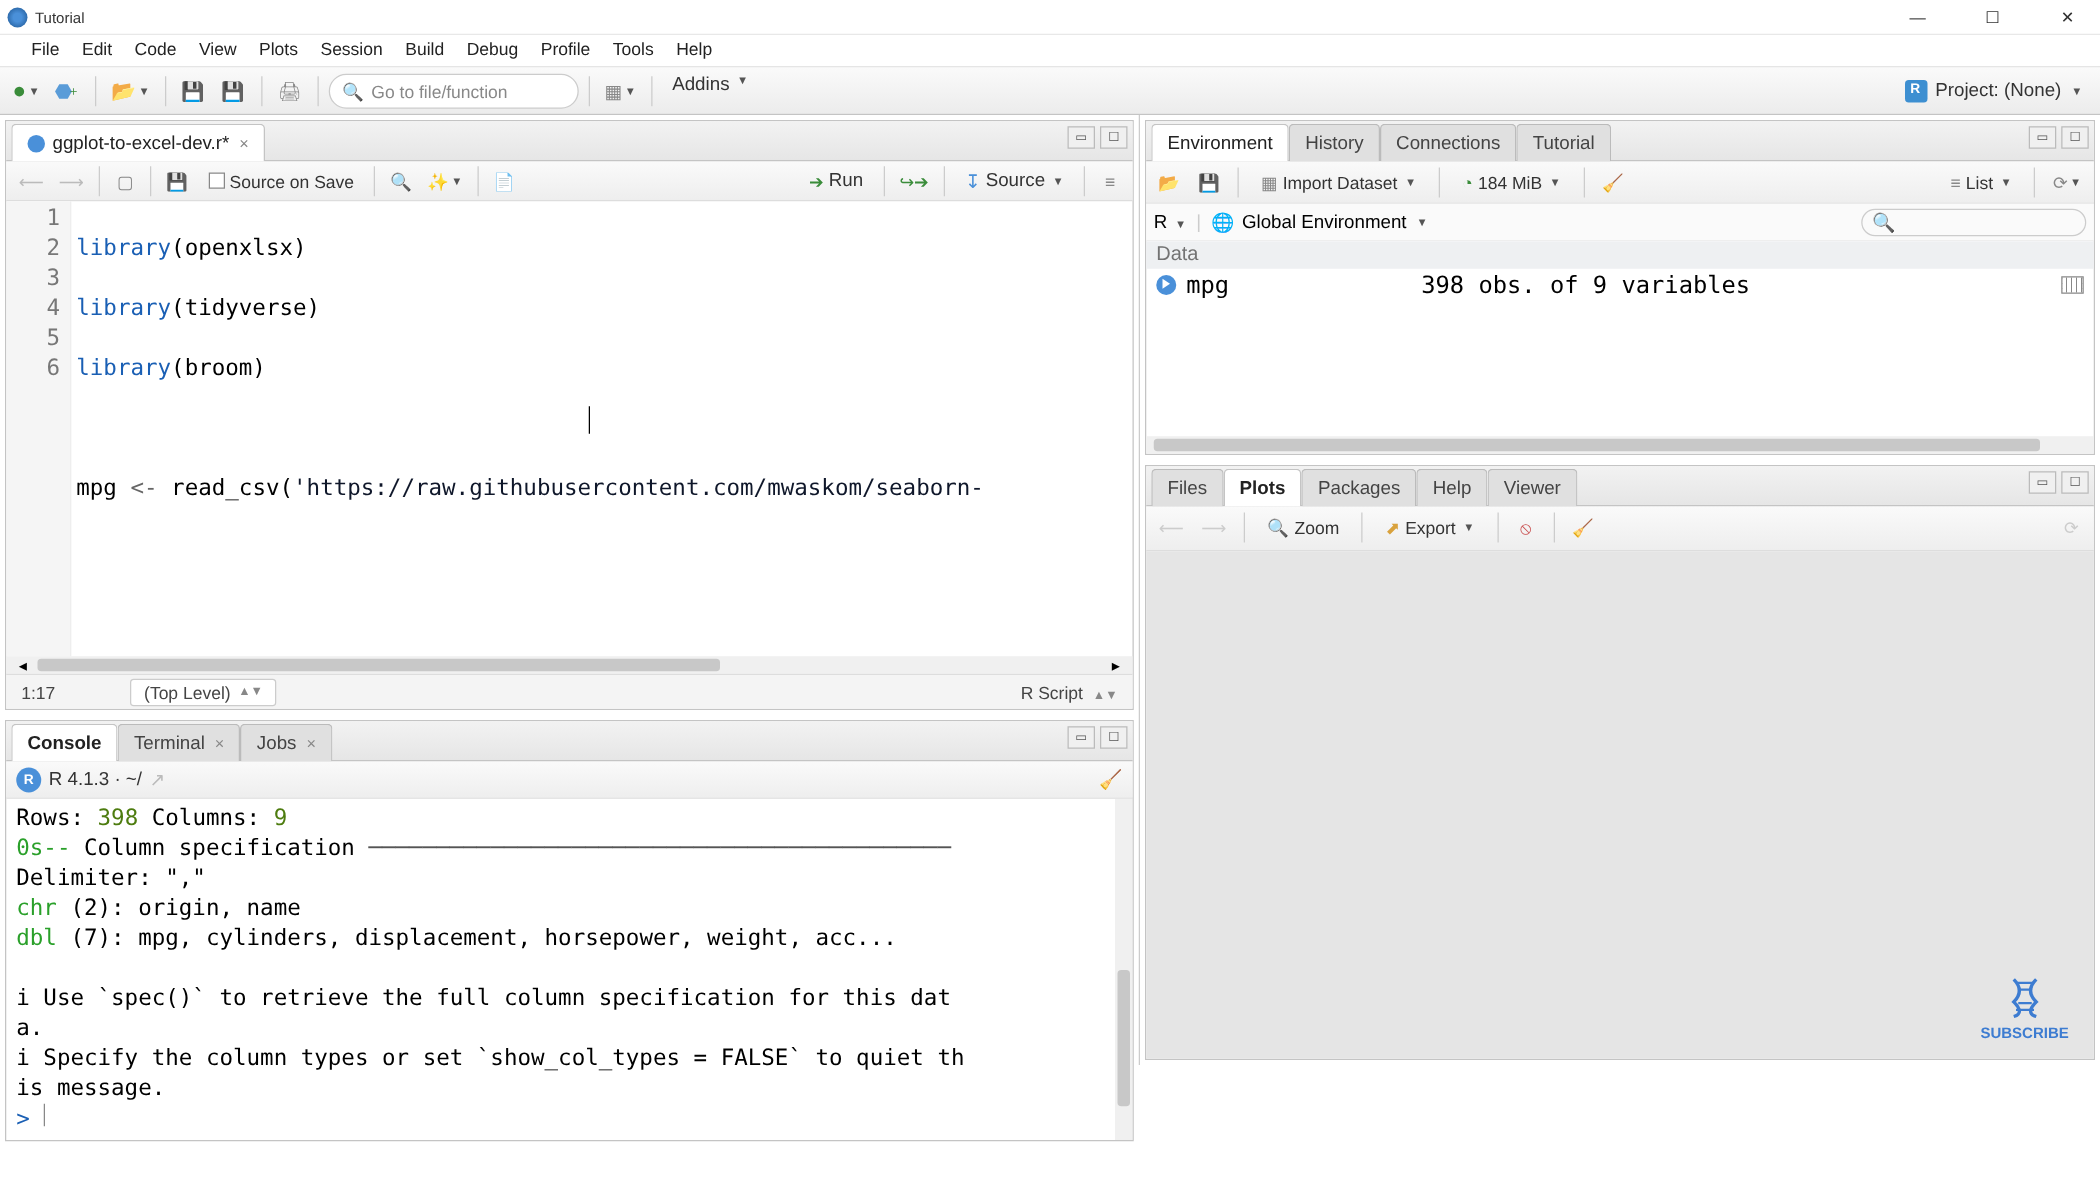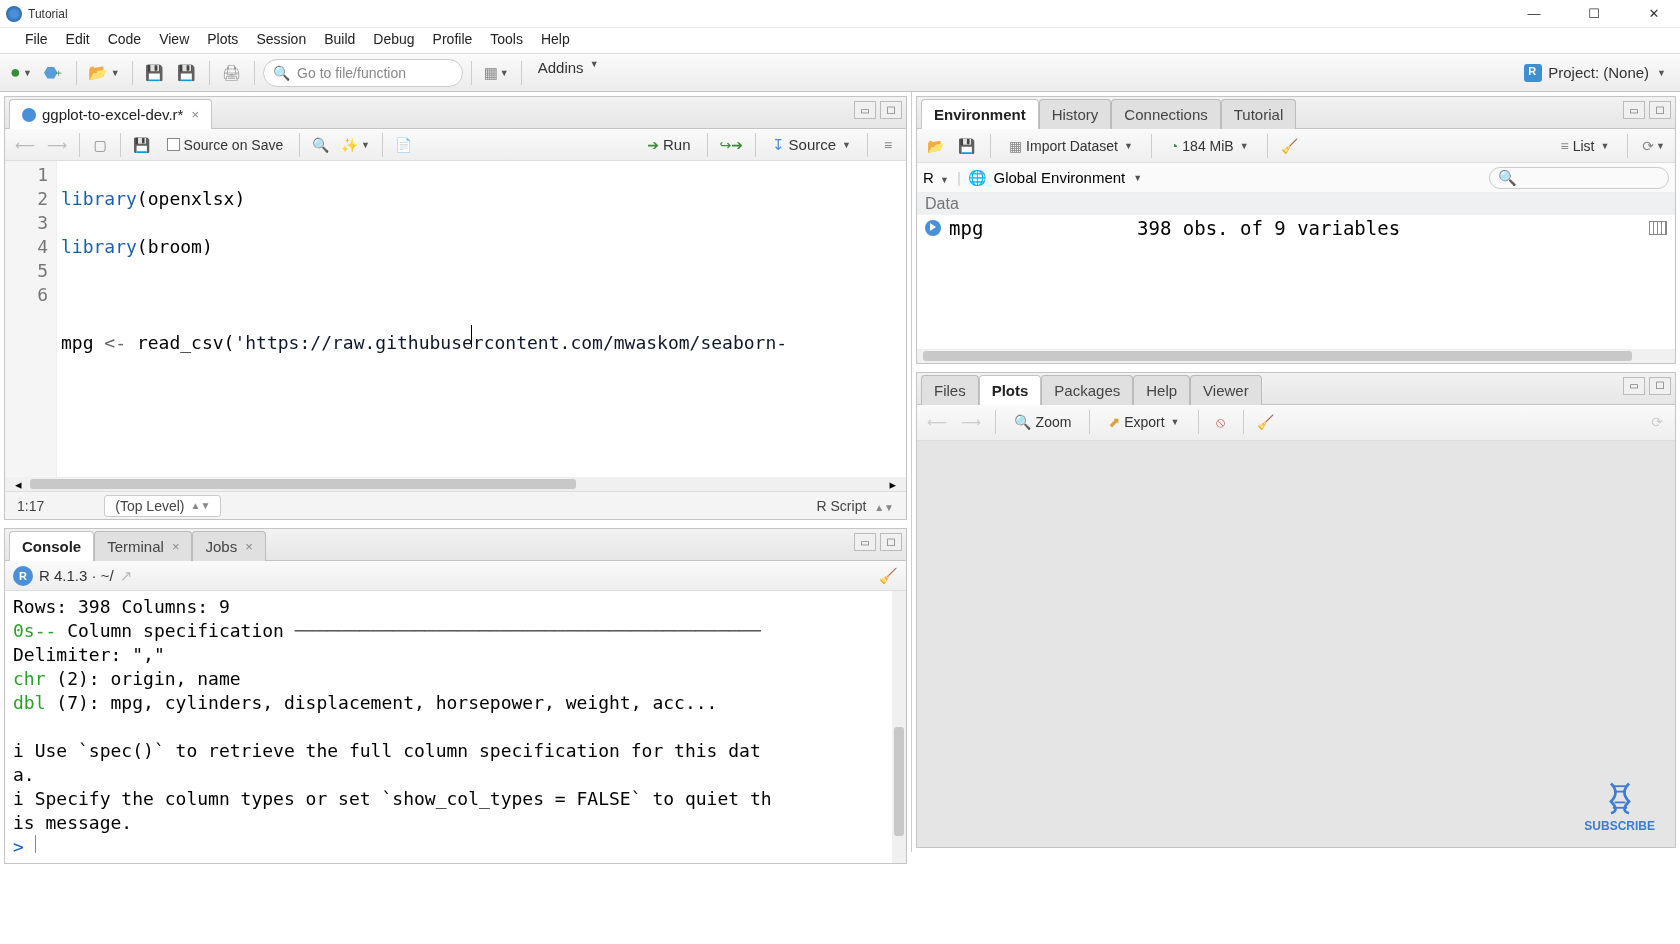--- a/index.html
+++ b/index.html
@@ -46,21 +46,21 @@
 .op { color: #666; }
 .cursor-bar { position: absolute; left: 414px; top: 164px; width: 1px; height: 22px; background: #000; }
 .editor-hscroll { height: 14px; background: #f0f0f0; display: flex; align-items: center; padding: 0 10px; }
 .editor-hscroll .thumb { height: 10px; width: 62%; background: #c8c8c8; border-radius: 3px; margin-left: 8px; }
 .editor-status { height: 28px; display: flex; align-items: center; padding: 0 12px; background: #f4f4f4; border-top: 1px solid #ddd; font-size: 14px; color: #444; }
 .editor-status .toplevel { margin-left: 60px; border: 1px solid #ccc; padding: 2px 10px; border-radius: 3px; display: inline-flex; align-items: center; gap: 6px; background: #fff; }
 .editor-status .lang { margin-left: auto; }
 .console-toolbar { height: 30px; display: flex; align-items: center; padding: 0 8px; background: linear-gradient(#fafafa,#eee); border-bottom: 1px solid #ddd; gap: 6px; font-size: 15px; color: #333; }
 .r-badge { width: 20px; height: 20px; background: #4a90d9; border-radius: 50%; color: #fff; font-size: 11px; font-weight: bold; display: inline-flex; align-items: center; justify-content: center; }
 .console-body { flex: 1; padding: 4px 8px; font-family: "Lucida Console", Monaco, monospace; font-size: 18px; line-height: 24px; overflow: hidden; position: relative; }
-.console-body .num { color: #000000; margin-top: 44px; }
+.console-body .num { color: #4d7c0f; margin-top: 44px; }
 .console-body .g { color: #2aa02a; text-align: right; }
 .console-body .info { color: #555; }
 .console-body .prompt { color: #1a5fb4; }
 .vscroll { position: absolute; right: 0; top: 0; bottom: 0; width: 14px; background: #f0f0f0; }
 .vscroll .thumb { position: absolute; left: 2px; right: 2px; top: 50%; height: 40%; background: #c8c8c8; border-radius: 3px; }
 .env-toolbar { height: 34px; display: flex; align-items: center; padding: 0 6px; background: linear-gradient(#fafafa,#eee); border-bottom: 1px solid #ddd; gap: 6px; }
 .env-scope { height: 30px; display: flex; align-items: center; padding: 0 6px; background: #fafafa; border-bottom: 1px solid #eee; gap: 8px; font-size: 15px; }
 .env-search { flex: 1; max-width: 180px; margin-left: auto; height: 22px; border: 1px solid #ccc; border-radius: 11px; display: flex; align-items: center; padding: 0 8px; color: #aaa; gap: 4px; }
 .env-body { flex: 1; overflow: auto; font-family: "Lucida Console", Monaco, monospace; font-size: 19px; position: relative; }
 .env-section { background: #eef0f2; padding: 2px 8px; color: #737373; font-family: "Segoe UI", sans-serif; font-size: 16px; }
@@ -206,20 +206,21 @@
         <div class="gutter">
 <div>1</div>
             <div>2</div>
             <div>3</div>
             <div>4</div>
             <div>5</div>
             <div>6</div>
         </div>
         <div class="codearea">
 <div><span class="kw">library</span>(<span>openxlsx</span>)</div>
+<div><span class="kw">library</span>(<span>tidyverse</span>)</div>
 <div><span class="kw">library</span>(<span>broom</span>)</div>
 <div>&nbsp;</div>
 <div><span>mpg</span> <span class="op">&lt;-</span> <span>read_csv</span>(<span class="str">'https://raw.githubusercontent.com/mwaskom/seaborn-</span></div>
 <div>&nbsp;</div>
 <div class="cursor-bar"></div>
         </div>
       </div>
       <div class="editor-hscroll">◂<div class="thumb"></div><span style="margin-left:auto">▸</span></div>
       <div class="editor-status">
         <span>1:17</span>
@@ -275,21 +276,21 @@
           </div>
       </div>
     </div>
   </div>
 
   <div class="rightcol">
 
     <div class="pane" style="flex:0.56">
       <div class="tabrow">
         <div class="tab">
-            <span style="font-weight:700">Environment</span>
+            <span style="font-weight:400">Environment</span>
           </div>
         <div class="tab inactive">
             <span>History</span>
           </div>
         <div class="tab inactive">
             <span>Connections</span>
           </div>
         <div class="tab inactive">
             <span>Tutorial</span>
           </div>

